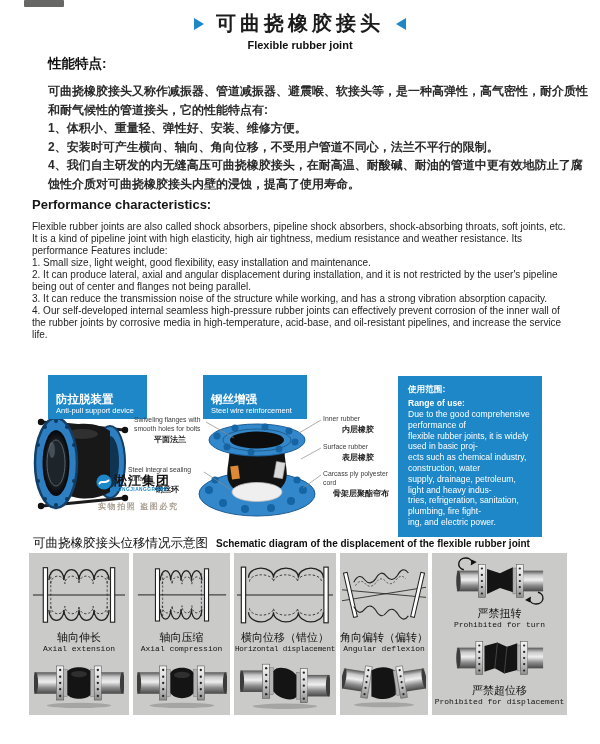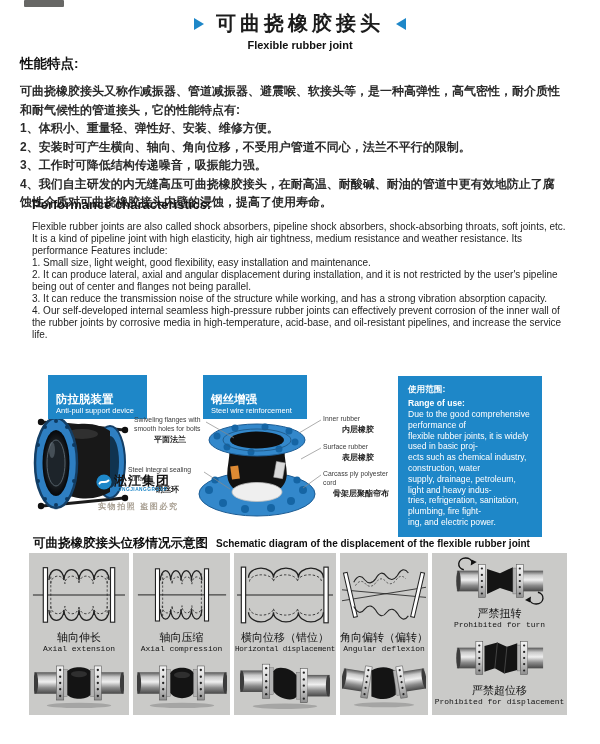--- a/index.html
+++ b/index.html
@@ -12,21 +12,21 @@
   
   .title-wrap{position:absolute;top:10px;left:0;width:100%;text-align:center;}
   .title-line{display:flex;justify-content:center;align-items:center;gap:12px;}
   .tri{width:0;height:0;border-top:6px solid transparent;border-bottom:6px solid transparent;}
   .tri-r{border-left:10px solid #1e87c8;}
   .tri-l{border-right:10px solid #1e87c8;}
   .title-zh{font-size:20px;font-weight:bold;letter-spacing:4px;color:#1c1c1c;}
   .title-en{font-size:11px;font-weight:bold;margin-top:2px;color:#101010;}
 
   
-  .zh-block{position:absolute;left:20px;top:55px;width:540px;}
+  .zh-block{position:absolute;left:48px;top:55px;width:540px;}
   .h-zh{font-size:13.5px;font-weight:bold;color:#111;margin:0 0 9px;}
   .p-zh{font-size:12px;font-weight:600;line-height:18.5px;margin:0;color:#2a2a2a;}
 
   
   .en-block{position:absolute;left:32px;top:197px;width:540px;}
   .h-en{font-size:13px;font-weight:600;color:#161616;margin:0 0 9px;}
   .p-en{font-size:10px;line-height:12px;margin:0;color:#1f1f1f;}
 
   
   .fig-band{position:absolute;left:0;top:370px;width:600px;height:162px;}
@@ -53,21 +53,21 @@
   .wm-note{position:absolute;left:98px;top:131px;font-size:8px;color:#a89f92;letter-spacing:1.6px;z-index:4;font-weight:bold;}
   .range-box{position:absolute;left:398px;top:6px;width:144px;box-sizing:border-box;
              padding:8px 10px 9px;background:#1e87c8;color:#fff;z-index:3;}
   .rb-hzh,.rb-bzh{font-size:8.6px;font-weight:bold;line-height:11px;}
   .rb-hen{font-size:8.6px;font-weight:bold;line-height:11px;margin-top:3px;}
   .rb-ben{font-size:8.6px;line-height:10.8px;white-space:pre-line;}
 
   
   .schematic{position:absolute;left:0;top:533px;width:600px;}
   .sch-head{margin-left:33px;white-space:nowrap;}
-  .sch-zh{font-size:12.5px;font-weight:bold;color:#101010;}
+  .sch-zh{font-size:12.5px;font-weight:normal;color:#101010;}
   .sch-en{font-size:10px;font-weight:bold;color:#101010;margin-left:8px;}
   .panels{position:absolute;left:29px;top:20px;display:flex;gap:4px;}
   .panel{background:#cacac8;height:162px;position:relative;overflow:hidden;}
   .pw1{width:97px;}.pw2{width:100px;}.pw3{width:102px;}.pw4{width:88px;}.pw5{width:135px;}
   .panel svg{display:block;margin:0 auto;}
   .dg{margin-top:5px !important;}
   .lz{font-family:"DejaVu Serif",serif;font-size:11px;color:#141414;text-align:center;line-height:13px;margin-top:1px;}
   .le{font-family:"Liberation Mono",monospace;font-size:8px;color:#141414;text-align:center;line-height:10px;white-space:nowrap;}
   .le.tight{font-size:7.6px;letter-spacing:-.2px;}
   .ph{margin-top:3px !important;}
@@ -107,21 +107,20 @@
       <span class="tri tri-l"></span>
     </div>
     <div class="title-en">Flexible rubber joint</div>
   </div>
 
   <div class="zh-block">
     <p class="h-zh">性能特点:</p>
     <p class="p-zh">可曲挠橡胶接头又称作减振器、管道减振器、避震喉、软接头等，是一种高弹性，高气密性，耐介质性和耐气候性的管道接头，它的性能特点有:</p>
     <p class="p-zh">1、体积小、重量轻、弹性好、安装、维修方便。</p>
     <p class="p-zh">2、安装时可产生横向、轴向、角向位移，不受用户管道不同心，法兰不平行的限制。</p>
-    <p class="p-zh">3、工作时可降低结构传递噪音，吸振能力强。</p>
     <p class="p-zh">4、我们自主研发的内无缝高压可曲挠橡胶接头，在耐高温、耐酸碱、耐油的管道中更有效地防止了腐蚀性介质对可曲挠橡胶接头内壁的浸蚀，提高了使用寿命。</p>
   </div>
 
   <div class="en-block">
     <p class="h-en">Performance characteristics:</p>
     <p class="p-en">Flexible rubber joints are also called shock absorbers, pipeline shock absorbers, shock-absorbing throats, soft joints, etc. It is a kind of pipeline joint with high elasticity, high air tightness, medium resistance and weather resistance. Its performance Features include:</p>
     <p class="p-en">1. Small size, light weight, good flexibility, easy installation and maintenance.</p>
     <p class="p-en">2. It can produce lateral, axial and angular displacement during installation, and it is not restricted by the user's pipeline being out of center and flanges not being parallel.</p>
     <p class="p-en">3. It can reduce the transmission noise of the structure while working, and has a strong vibration absorption capacity.</p>
     <p class="p-en">4. Our self-developed internal seamless high-pressure rubber joints can effectively prevent corrosion of the inner wall of the rubber joints by corrosive media in high-temperature, acid-base, and oil-resistant pipelines, and increase the service life.</p>

